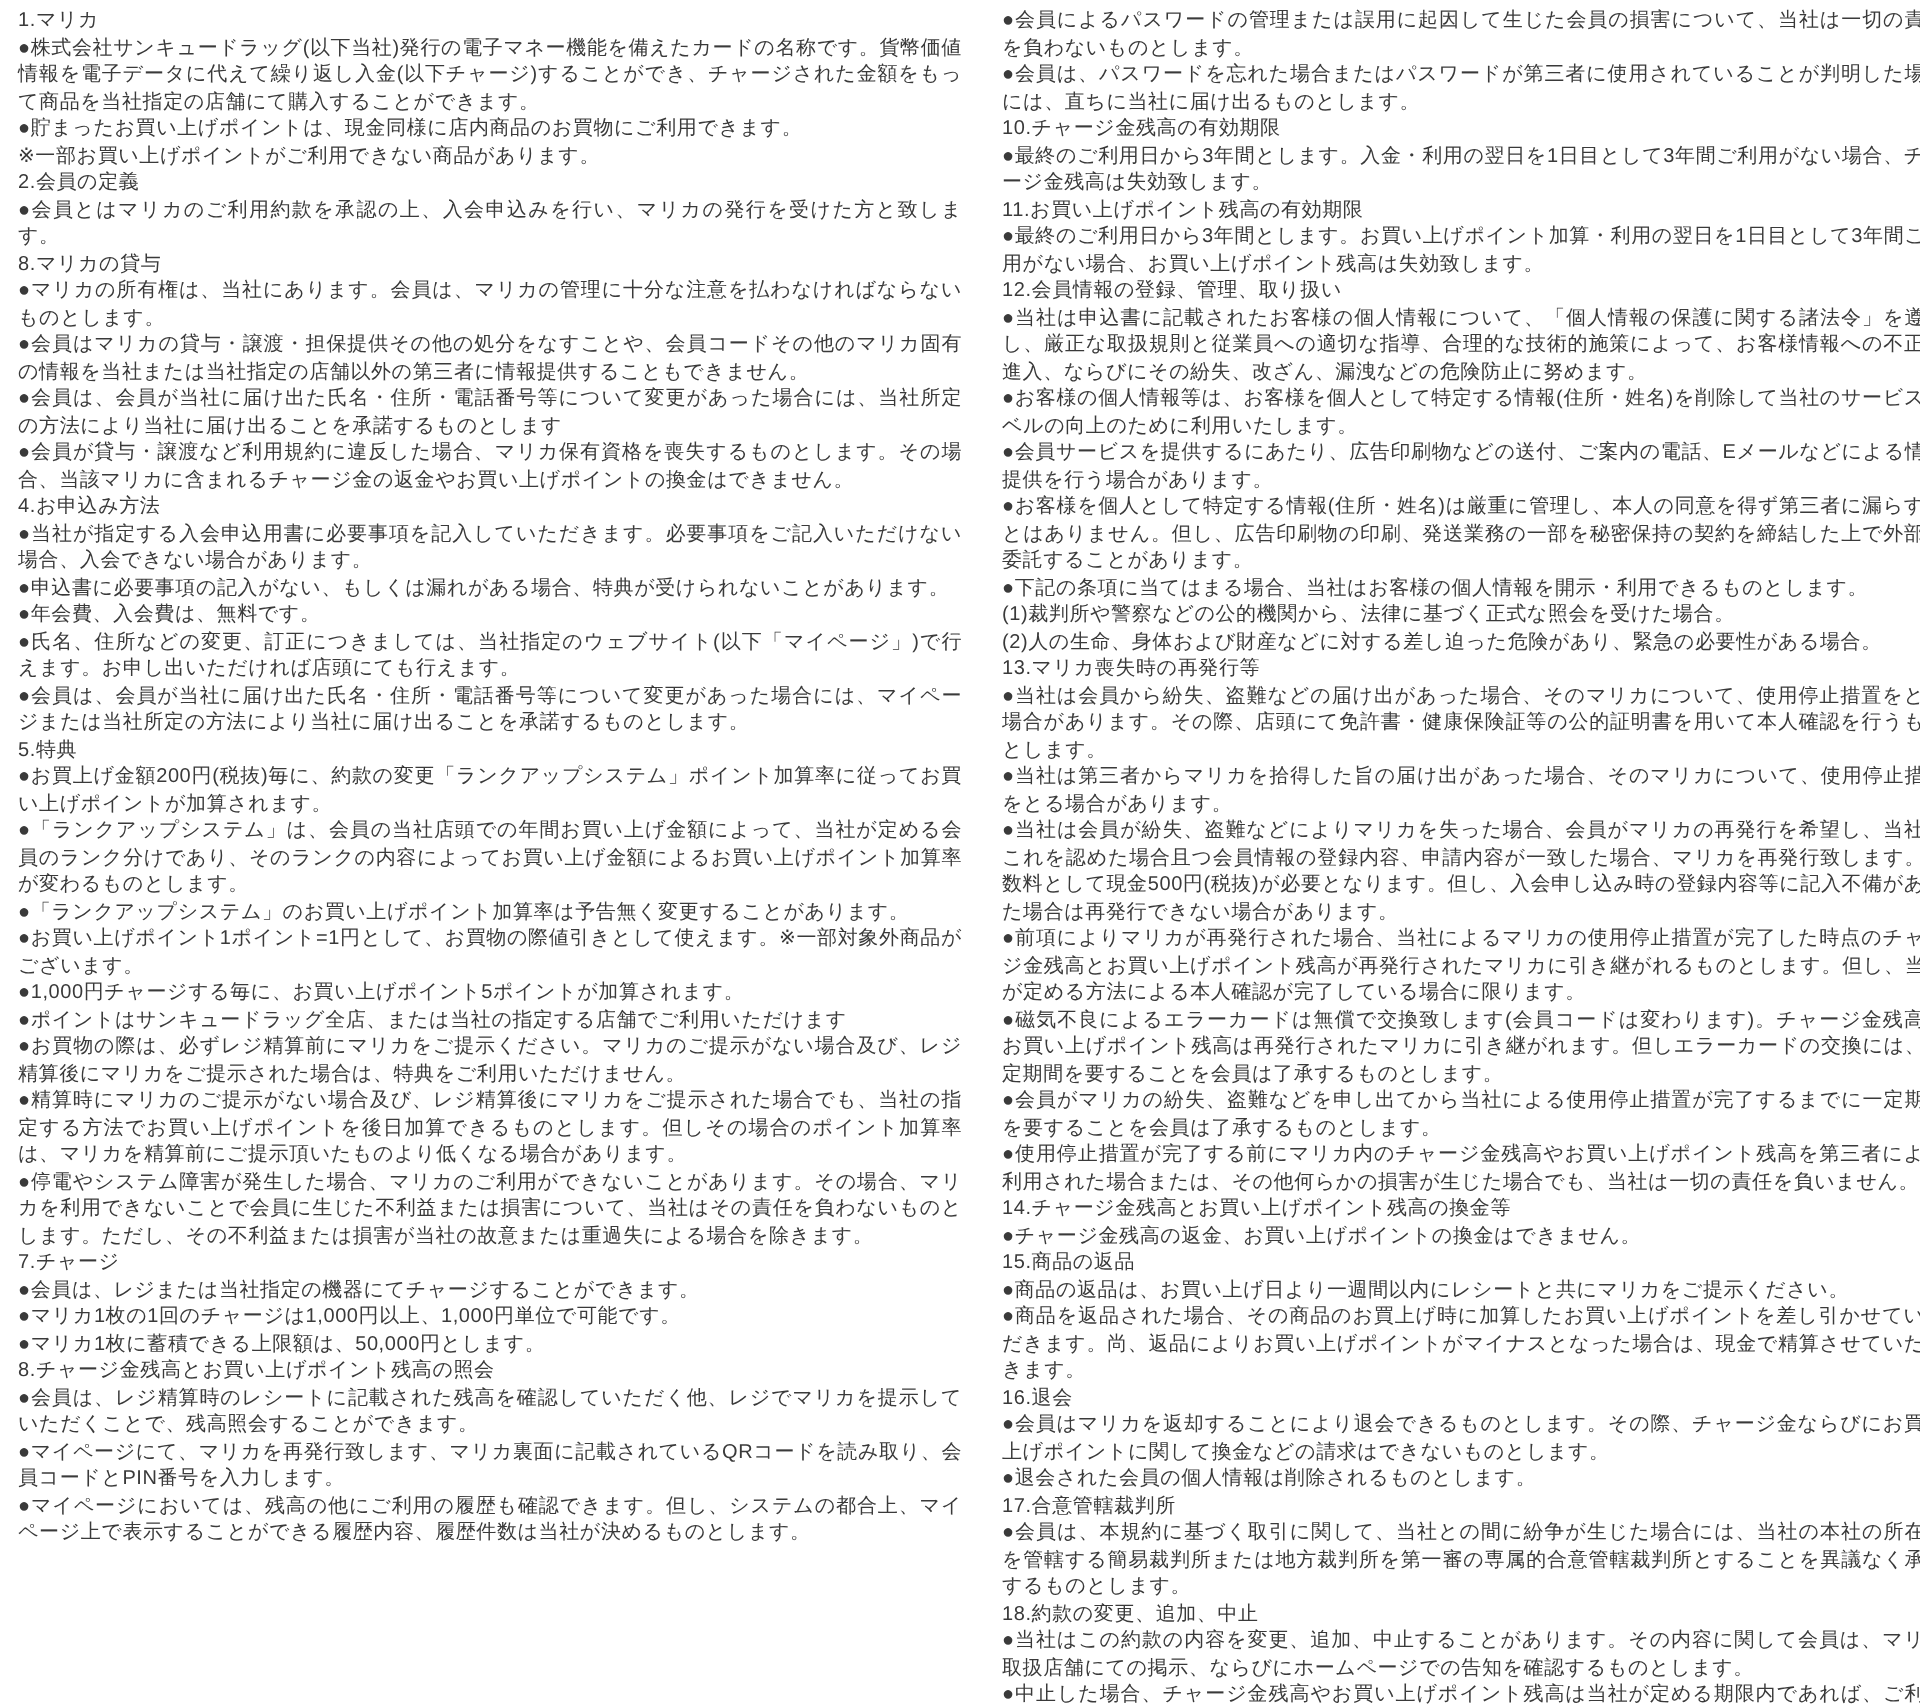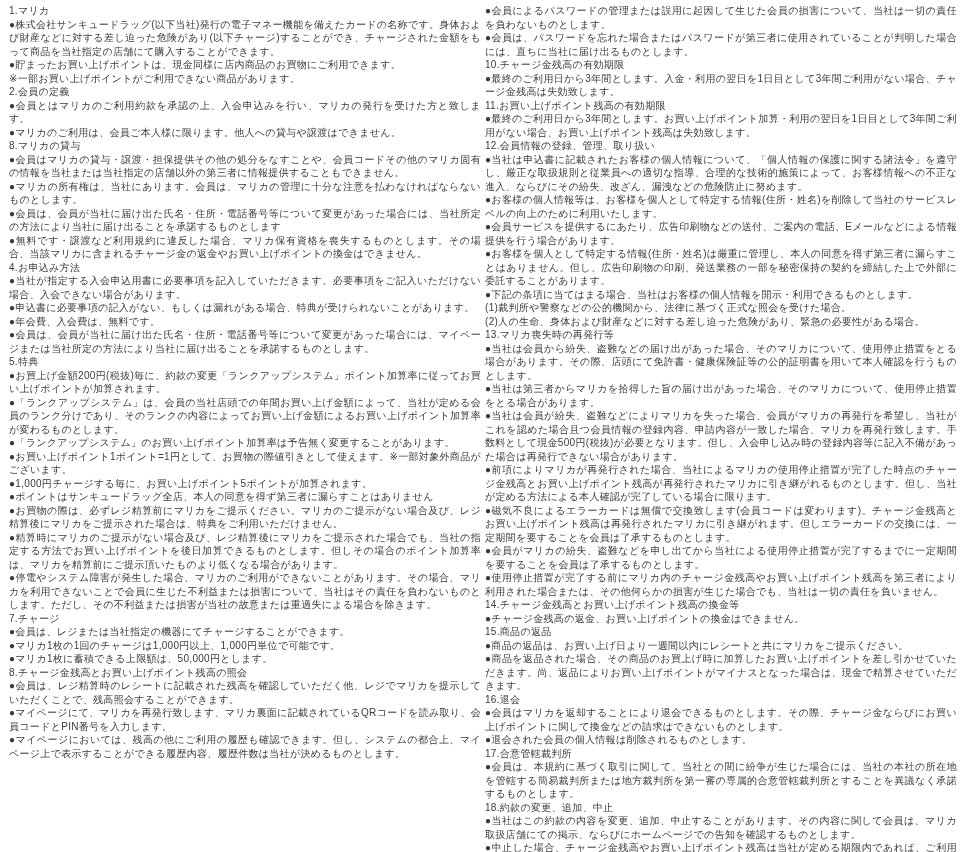--- a/index.html
+++ b/index.html
@@ -8,21 +8,21 @@
     height: 852px;
     background: #ffffff;
     overflow: hidden;
   }
   body {
     font-family: "Liberation Sans", "DejaVu Sans", sans-serif;
     color: #3a3a3a;
   }
   .page {
     display: flex;
-    gap: 4px;
+    gap: 20px;
     padding: 4px 6px 0 9px;
     width: 949px;
     height: 852px;
   }
   .col {
     width: 472px;
     flex: 0 0 472px;
     font-size: 10px;
     line-height: 13.5px;
     text-align: justify;
@@ -31,43 +31,43 @@
   }
   .block { margin: 0; }
   .heading { font-weight: 400; }
 </style>
 </head>
 <body>
 
 <div class="page">
   <div class="col">
       <p class="block heading">1.マリカ</p>
-      <p class="block item">●株式会社サンキュードラッグ(以下当社)発行の電子マネー機能を備えたカードの名称です。身体および財産などに対する差し迫った危険があり(以下チャージ)することができ、チャージされた金額をもって商品を当社指定の店舗にて購入することができます。</p>
+      <p class="block item">●株式会社サンキュードラッグ(以下当社)発行の電子マネー機能を備えたカードの名称です。貨幣価値情報を電子データに代えて繰り返し入金(以下チャージ)することができ、チャージされた金額をもって商品を当社指定の店舗にて購入することができます。</p>
       <p class="block item">●貯まったお買い上げポイントは、現金同様に店内商品のお買物にご利用できます。</p>
       <p class="block item">※一部お買い上げポイントがご利用できない商品があります。</p>
       <p class="block heading">2.会員の定義</p>
       <p class="block item">●会員とはマリカのご利用約款を承認の上、入会申込みを行い、マリカの発行を受けた方と致します。</p>
-      <p class="block item">●マリカのご利用は、会員ご本人様に限ります。他人への貸与や譲渡はできません。</p>
       <p class="block heading">8.マリカの貸与</p>
+      <p class="block item">●マリカの所有権は、当社にあります。会員は、マリカの管理に十分な注意を払わなければならないものとします。</p>
       <p class="block item">●会員はマリカの貸与・譲渡・担保提供その他の処分をなすことや、会員コードその他のマリカ固有の情報を当社または当社指定の店舗以外の第三者に情報提供することもできません。</p>
-      <p class="block item">●マリカの所有権は、当社にあります。会員は、マリカの管理に十分な注意を払わなければならないものとします。</p>
       <p class="block item">●会員は、会員が当社に届け出た氏名・住所・電話番号等について変更があった場合には、当社所定の方法により当社に届け出ることを承諾するものとします</p>
-      <p class="block item">●無料です・譲渡など利用規約に違反した場合、マリカ保有資格を喪失するものとします。その場合、当該マリカに含まれるチャージ金の返金やお買い上げポイントの換金はできません。</p>
+      <p class="block item">●会員が貸与・譲渡など利用規約に違反した場合、マリカ保有資格を喪失するものとします。その場合、当該マリカに含まれるチャージ金の返金やお買い上げポイントの換金はできません。</p>
       <p class="block heading">4.お申込み方法</p>
       <p class="block item">●当社が指定する入会申込用書に必要事項を記入していただきます。必要事項をご記入いただけない場合、入会できない場合があります。</p>
       <p class="block item">●申込書に必要事項の記入がない、もしくは漏れがある場合、特典が受けられないことがあります。</p>
       <p class="block item">●年会費、入会費は、無料です。</p>
+      <p class="block item">●氏名、住所などの変更、訂正につきましては、当社指定のウェブサイト(以下「マイページ」)で行えます。お申し出いただければ店頭にても行えます。</p>
       <p class="block item">●会員は、会員が当社に届け出た氏名・住所・電話番号等について変更があった場合には、マイページまたは当社所定の方法により当社に届け出ることを承諾するものとします。</p>
       <p class="block heading">5.特典</p>
       <p class="block item">●お買上げ金額200円(税抜)毎に、約款の変更「ランクアップシステム」ポイント加算率に従ってお買い上げポイントが加算されます。</p>
       <p class="block item">●「ランクアップシステム」は、会員の当社店頭での年間お買い上げ金額によって、当社が定める会員のランク分けであり、そのランクの内容によってお買い上げ金額によるお買い上げポイント加算率が変わるものとします。</p>
       <p class="block item">●「ランクアップシステム」のお買い上げポイント加算率は予告無く変更することがあります。</p>
       <p class="block item">●お買い上げポイント1ポイント=1円として、お買物の際値引きとして使えます。※一部対象外商品がございます。</p>
       <p class="block item">●1,000円チャージする毎に、お買い上げポイント5ポイントが加算されます。</p>
-      <p class="block item">●ポイントはサンキュードラッグ全店、本人の同意を得ず第三者に漏らすことはありません</p>
+      <p class="block item">●ポイントはサンキュードラッグ全店、または当社の指定する店舗でご利用いただけます</p>
       <p class="block item">●お買物の際は、必ずレジ精算前にマリカをご提示ください。マリカのご提示がない場合及び、レジ精算後にマリカをご提示された場合は、特典をご利用いただけません。</p>
       <p class="block item">●精算時にマリカのご提示がない場合及び、レジ精算後にマリカをご提示された場合でも、当社の指定する方法でお買い上げポイントを後日加算できるものとします。但しその場合のポイント加算率は、マリカを精算前にご提示頂いたものより低くなる場合があります。</p>
       <p class="block item">●停電やシステム障害が発生した場合、マリカのご利用ができないことがあります。その場合、マリカを利用できないことで会員に生じた不利益または損害について、当社はその責任を負わないものとします。ただし、その不利益または損害が当社の故意または重過失による場合を除きます。</p>
       <p class="block heading">7.チャージ</p>
       <p class="block item">●会員は、レジまたは当社指定の機器にてチャージすることができます。</p>
       <p class="block item">●マリカ1枚の1回のチャージは1,000円以上、1,000円単位で可能です。</p>
       <p class="block item">●マリカ1枚に蓄積できる上限額は、50,000円とします。</p>
       <p class="block heading">8.チャージ金残高とお買い上げポイント残高の照会</p>
       <p class="block item">●会員は、レジ精算時のレシートに記載された残高を確認していただく他、レジでマリカを提示していただくことで、残高照会することができます。</p>
       <p class="block item">●マイページにて、マリカを再発行致します、マリカ裏面に記載されているQRコードを読み取り、会員コードとPIN番号を入力します。</p>

